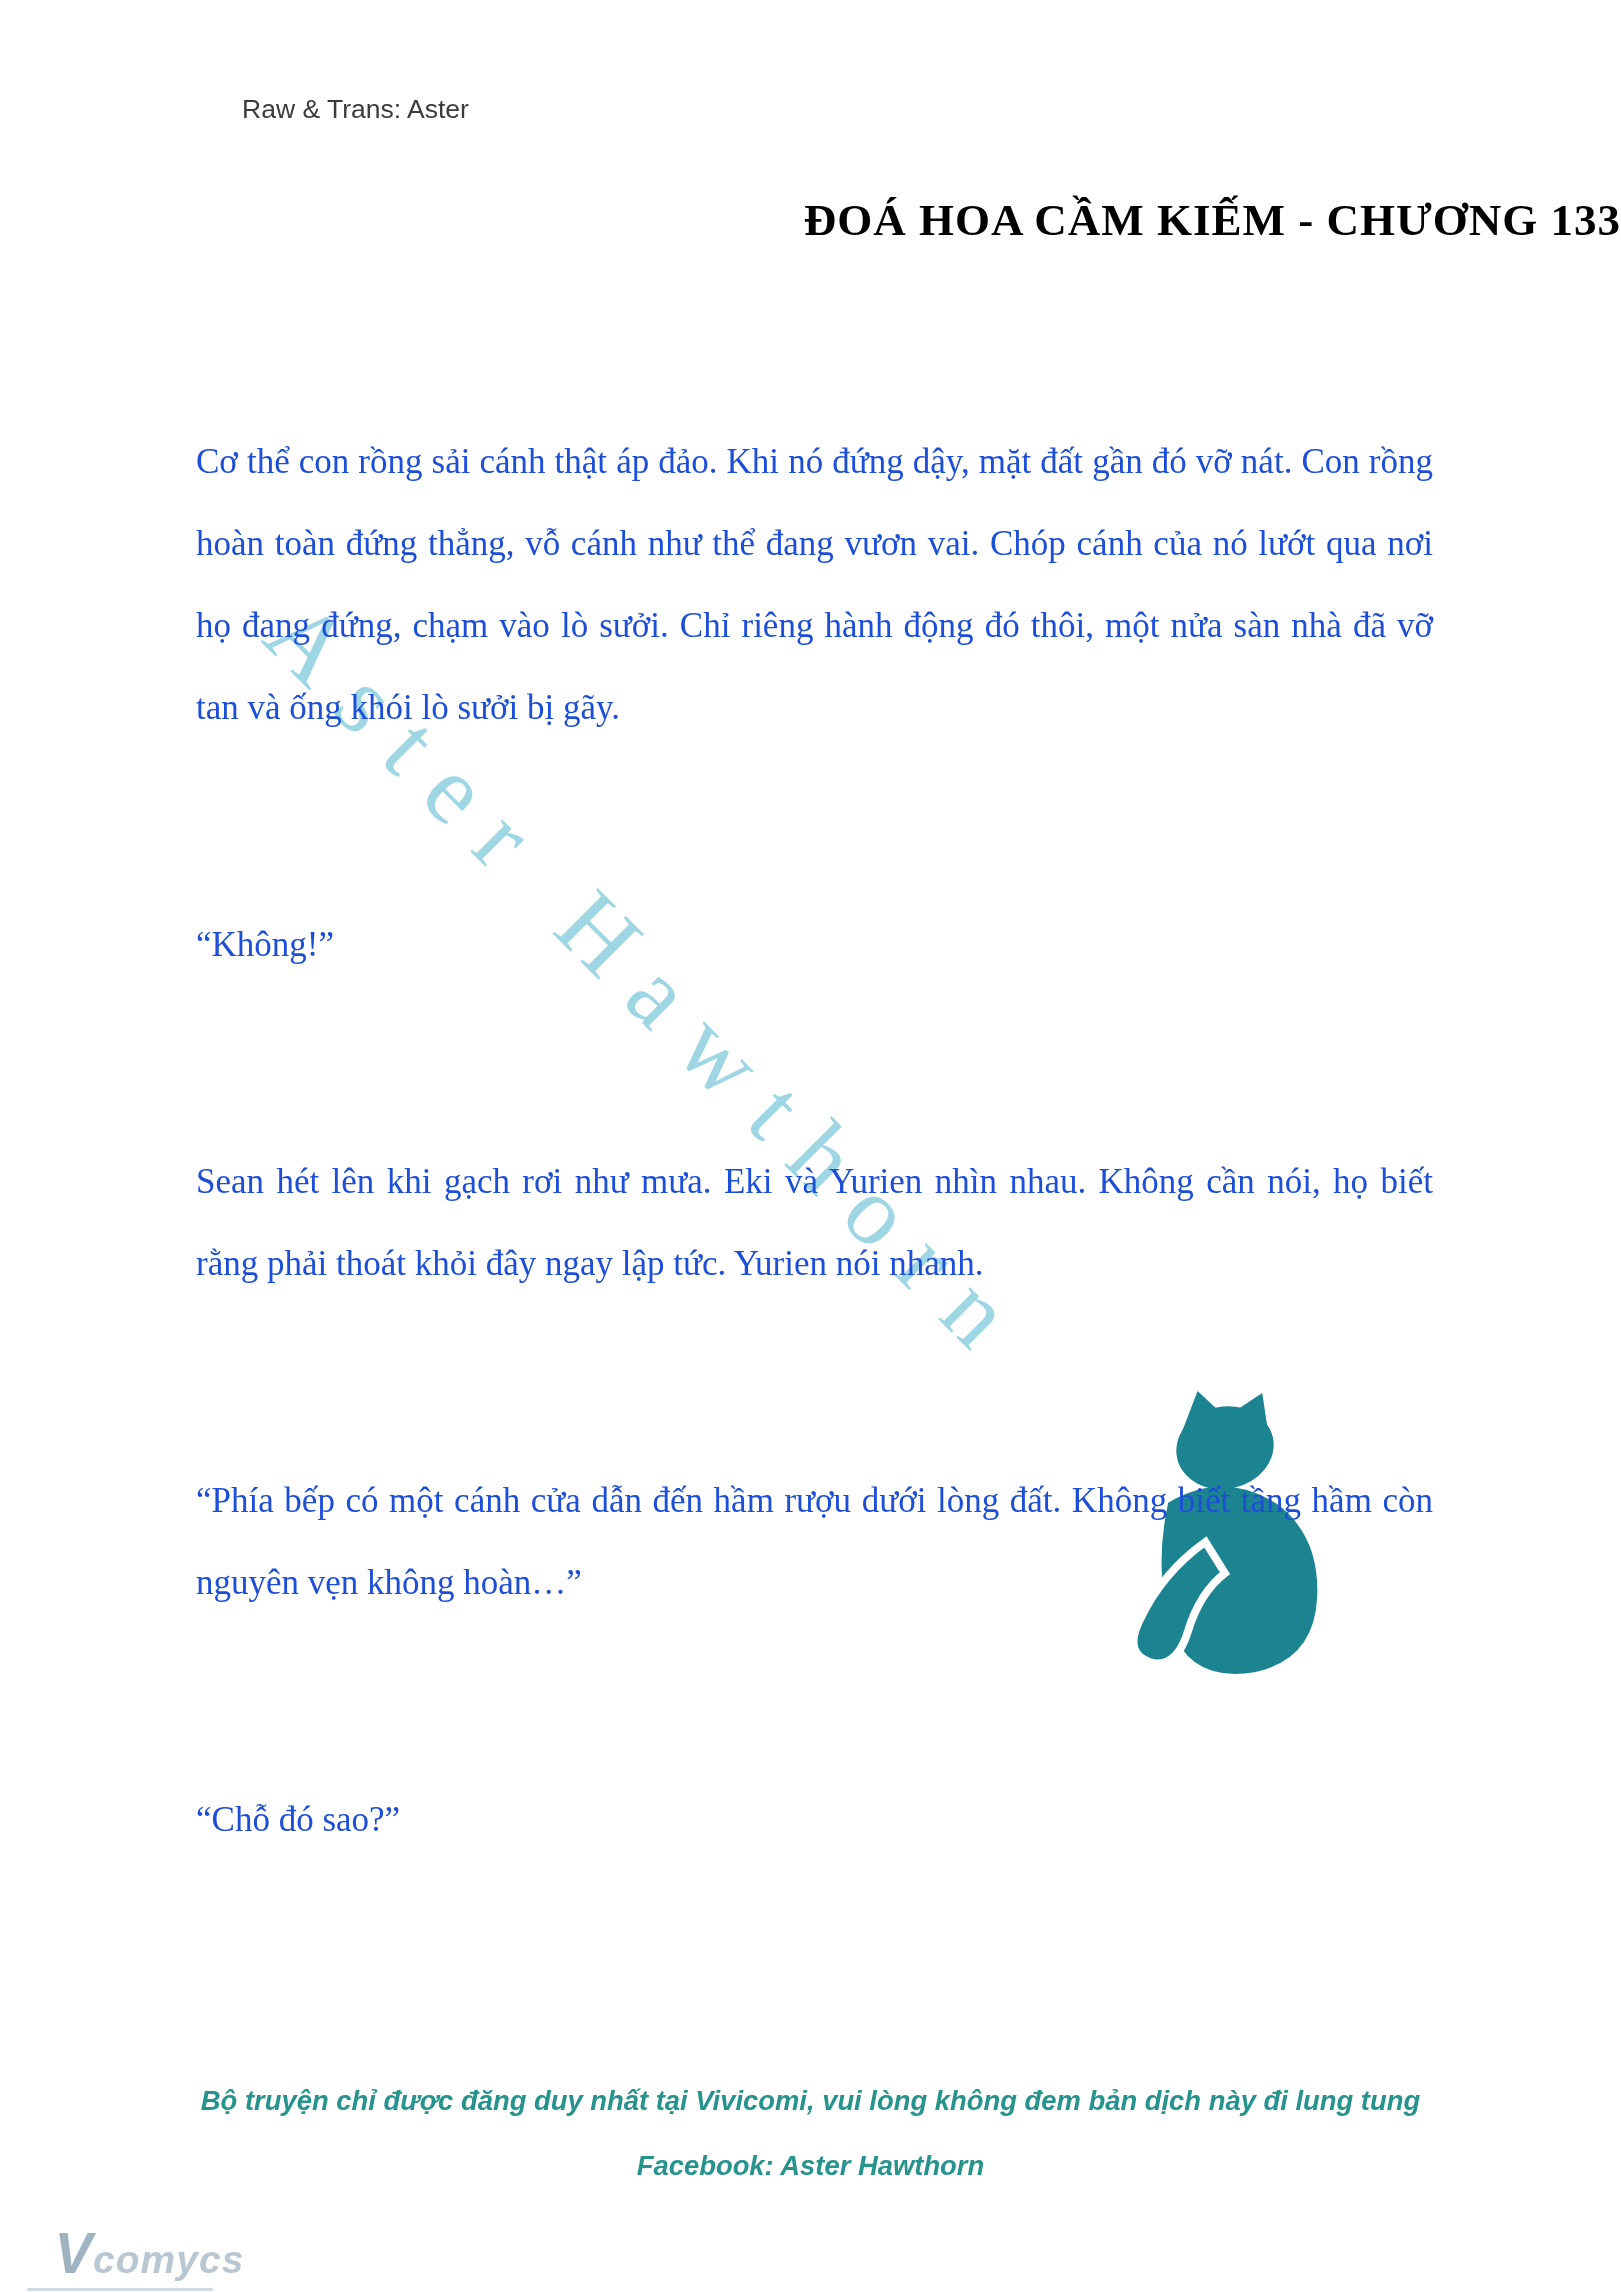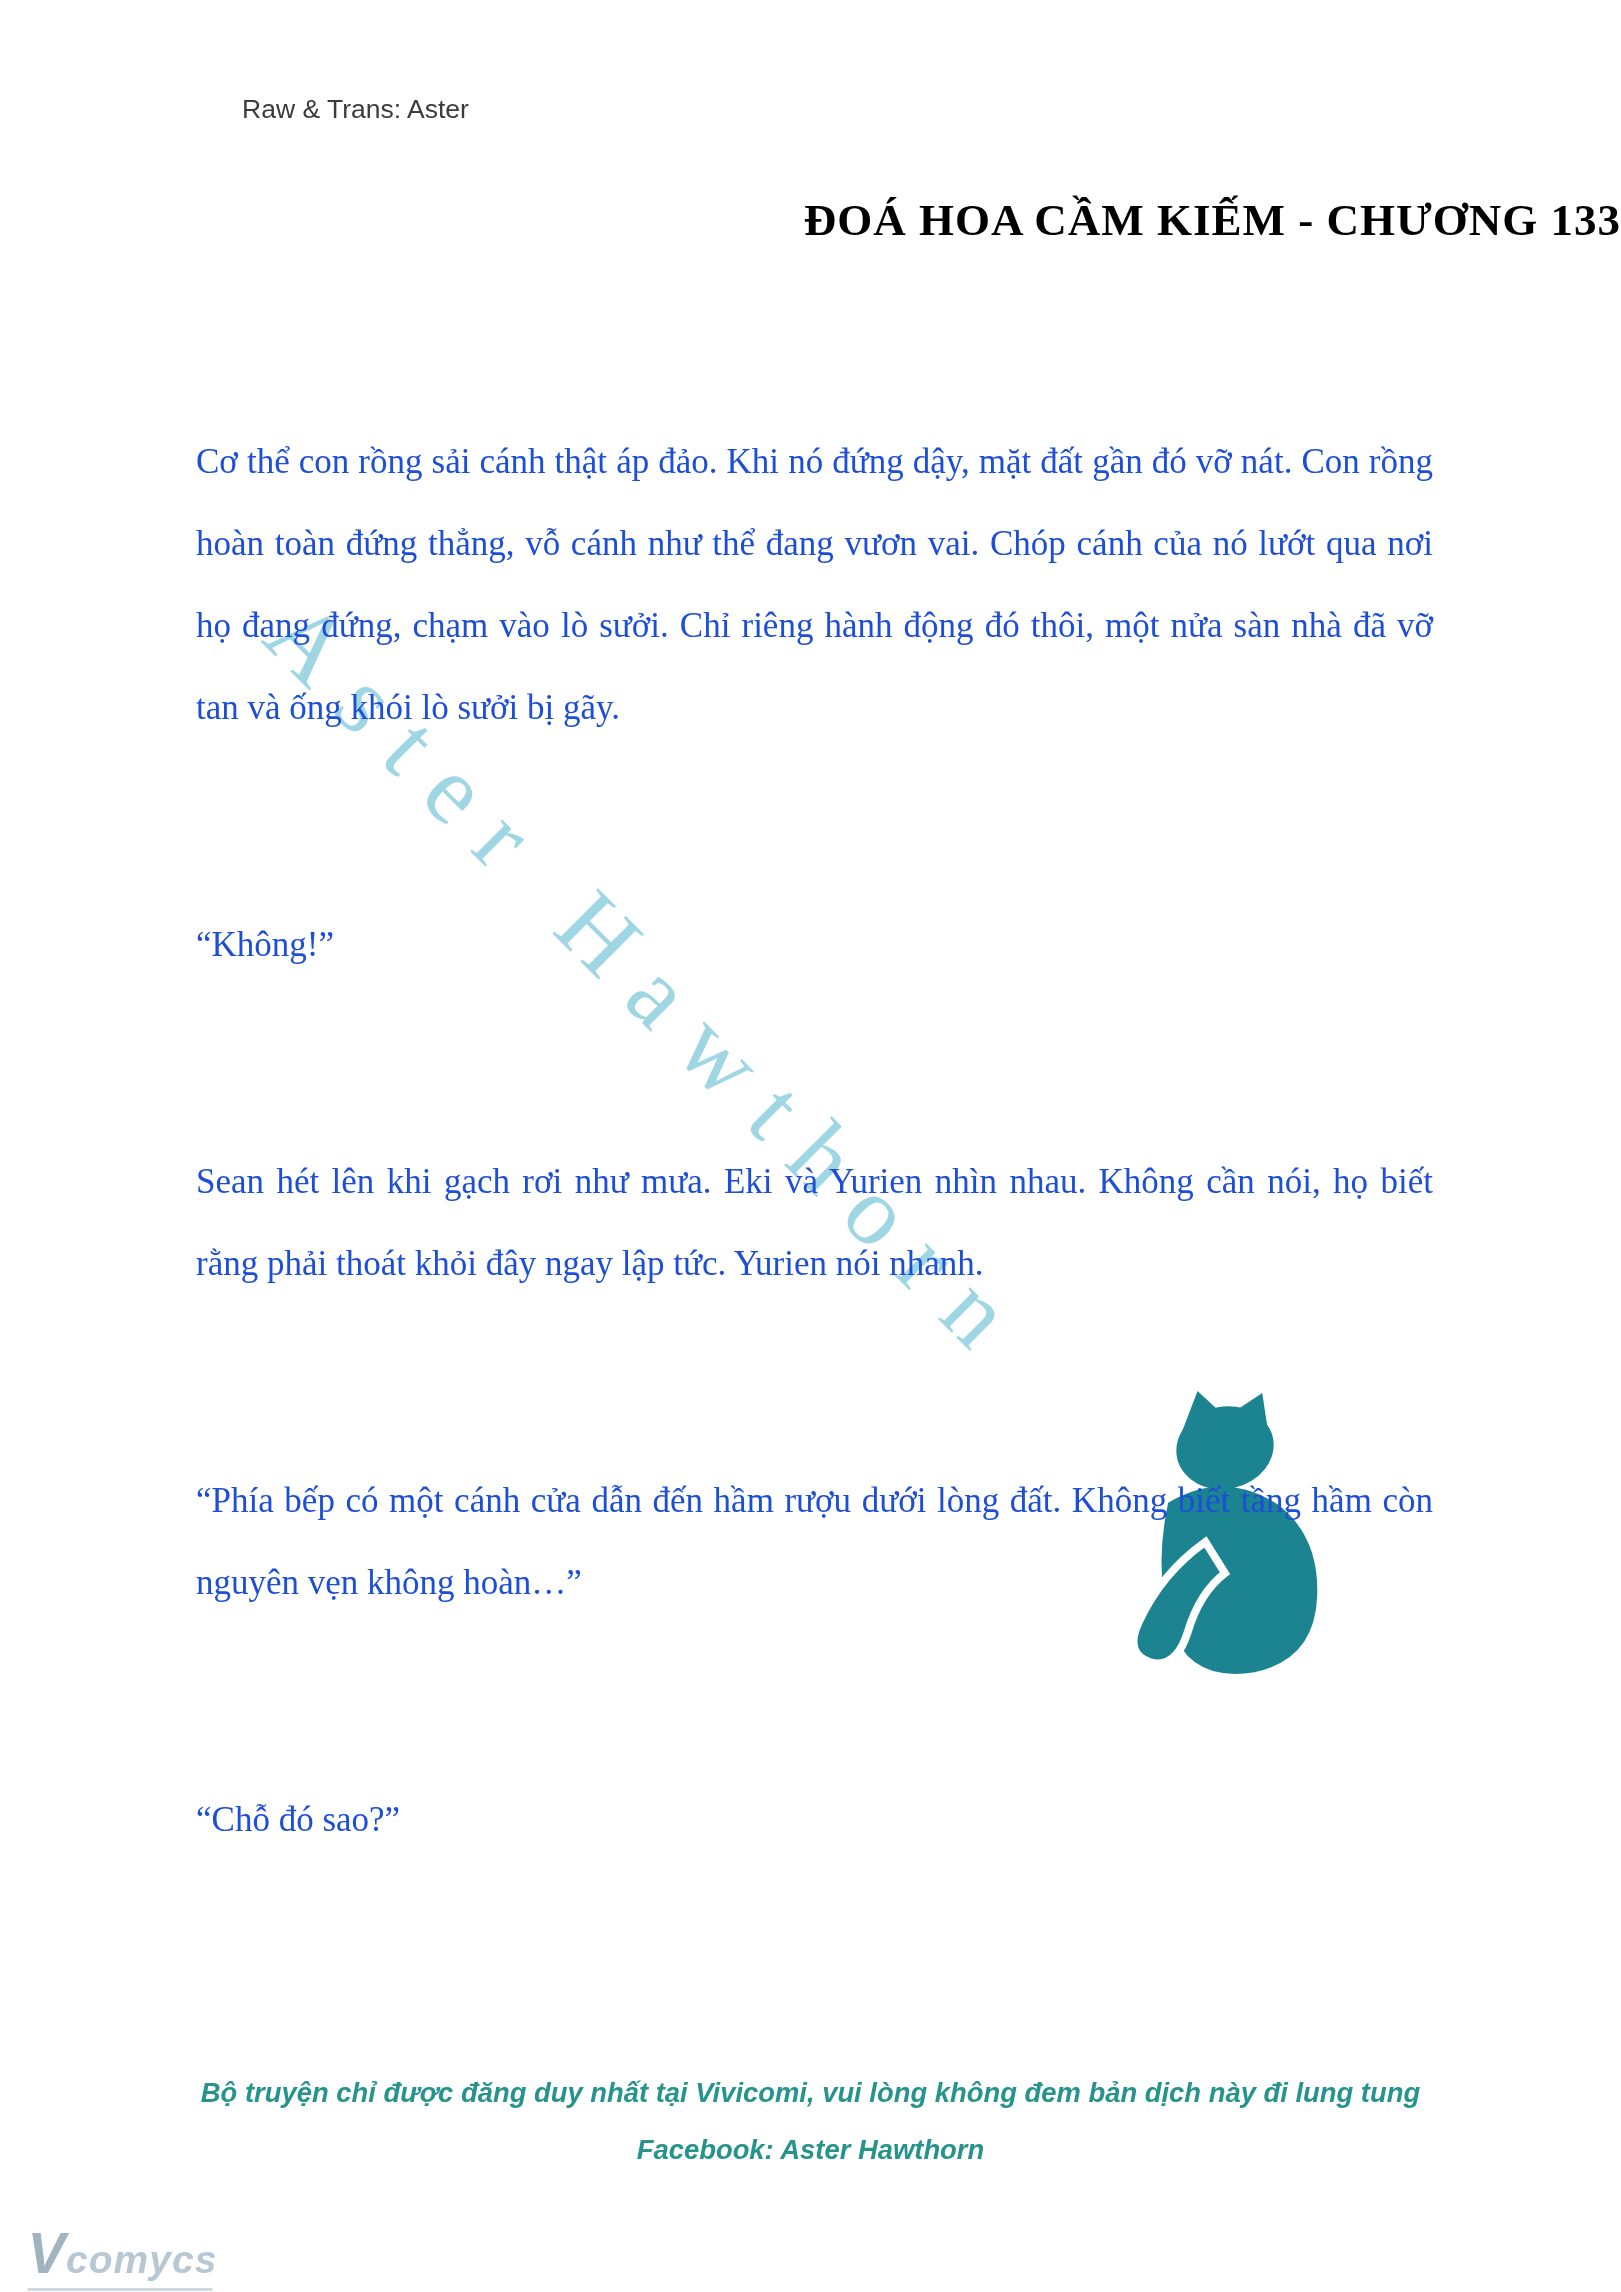--- a/index.html
+++ b/index.html
@@ -87,35 +87,36 @@
     top: 2060px;
     text-align: center;
     font-family: "Liberation Sans", sans-serif;
     font-style: italic;
     font-weight: bold;
     font-size: 27.4px;
     line-height: 49px;
     color: #26938c;
     z-index: 3;
   }
-  .footer div { margin: 8px; }
+  .footer div { margin: 16px; }
 
   .logo {
     position: absolute;
     left: 27.4px;
     top: 2221px;
     z-index: 3;
     font-family: "Liberation Sans", sans-serif;
     font-style: italic;
     font-weight: bold;
   }
   .logo-text {
     font-size: 39px;
     color: #b9c7d2;
     letter-spacing: 1px;
+    margin-left: 27px;
   }
   .logo-text::first-letter {
     font-size: 1.45em;
     color: #9fb3c0;
   }
   .logo-rule {
     margin-top: 2px;
     width: 186px;
     height: 2.9px;
     background: #cfd9e0;

